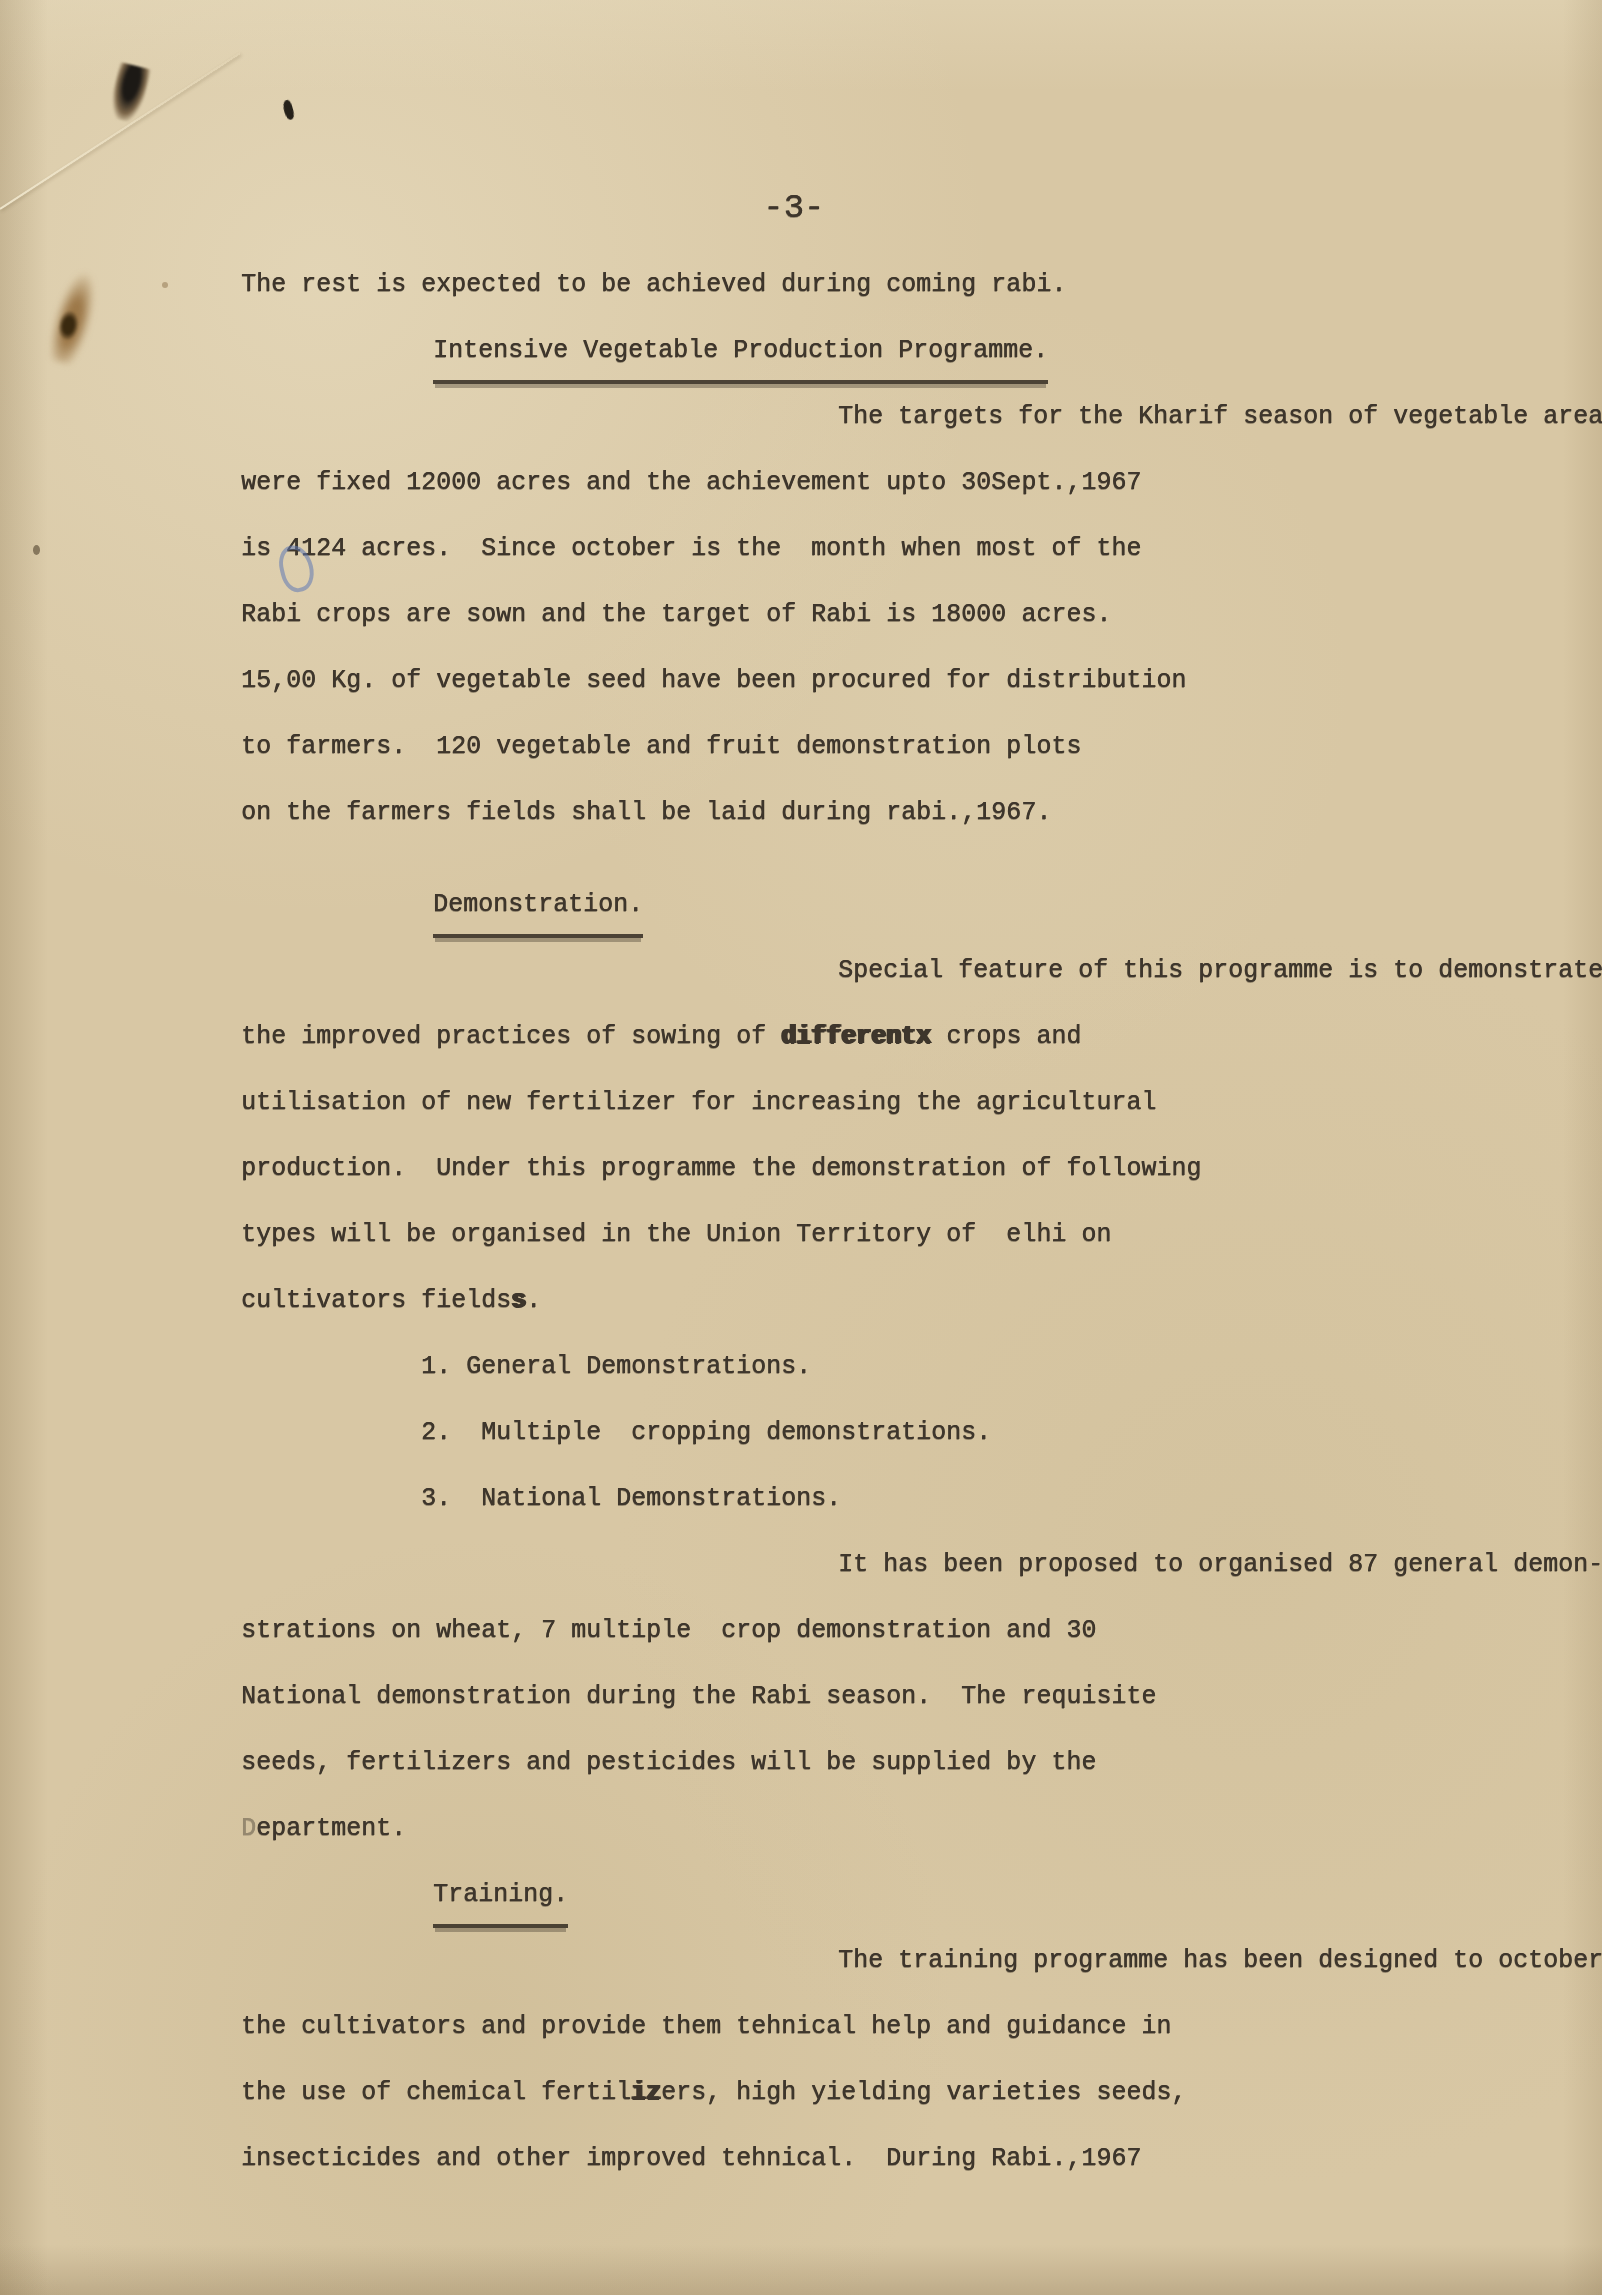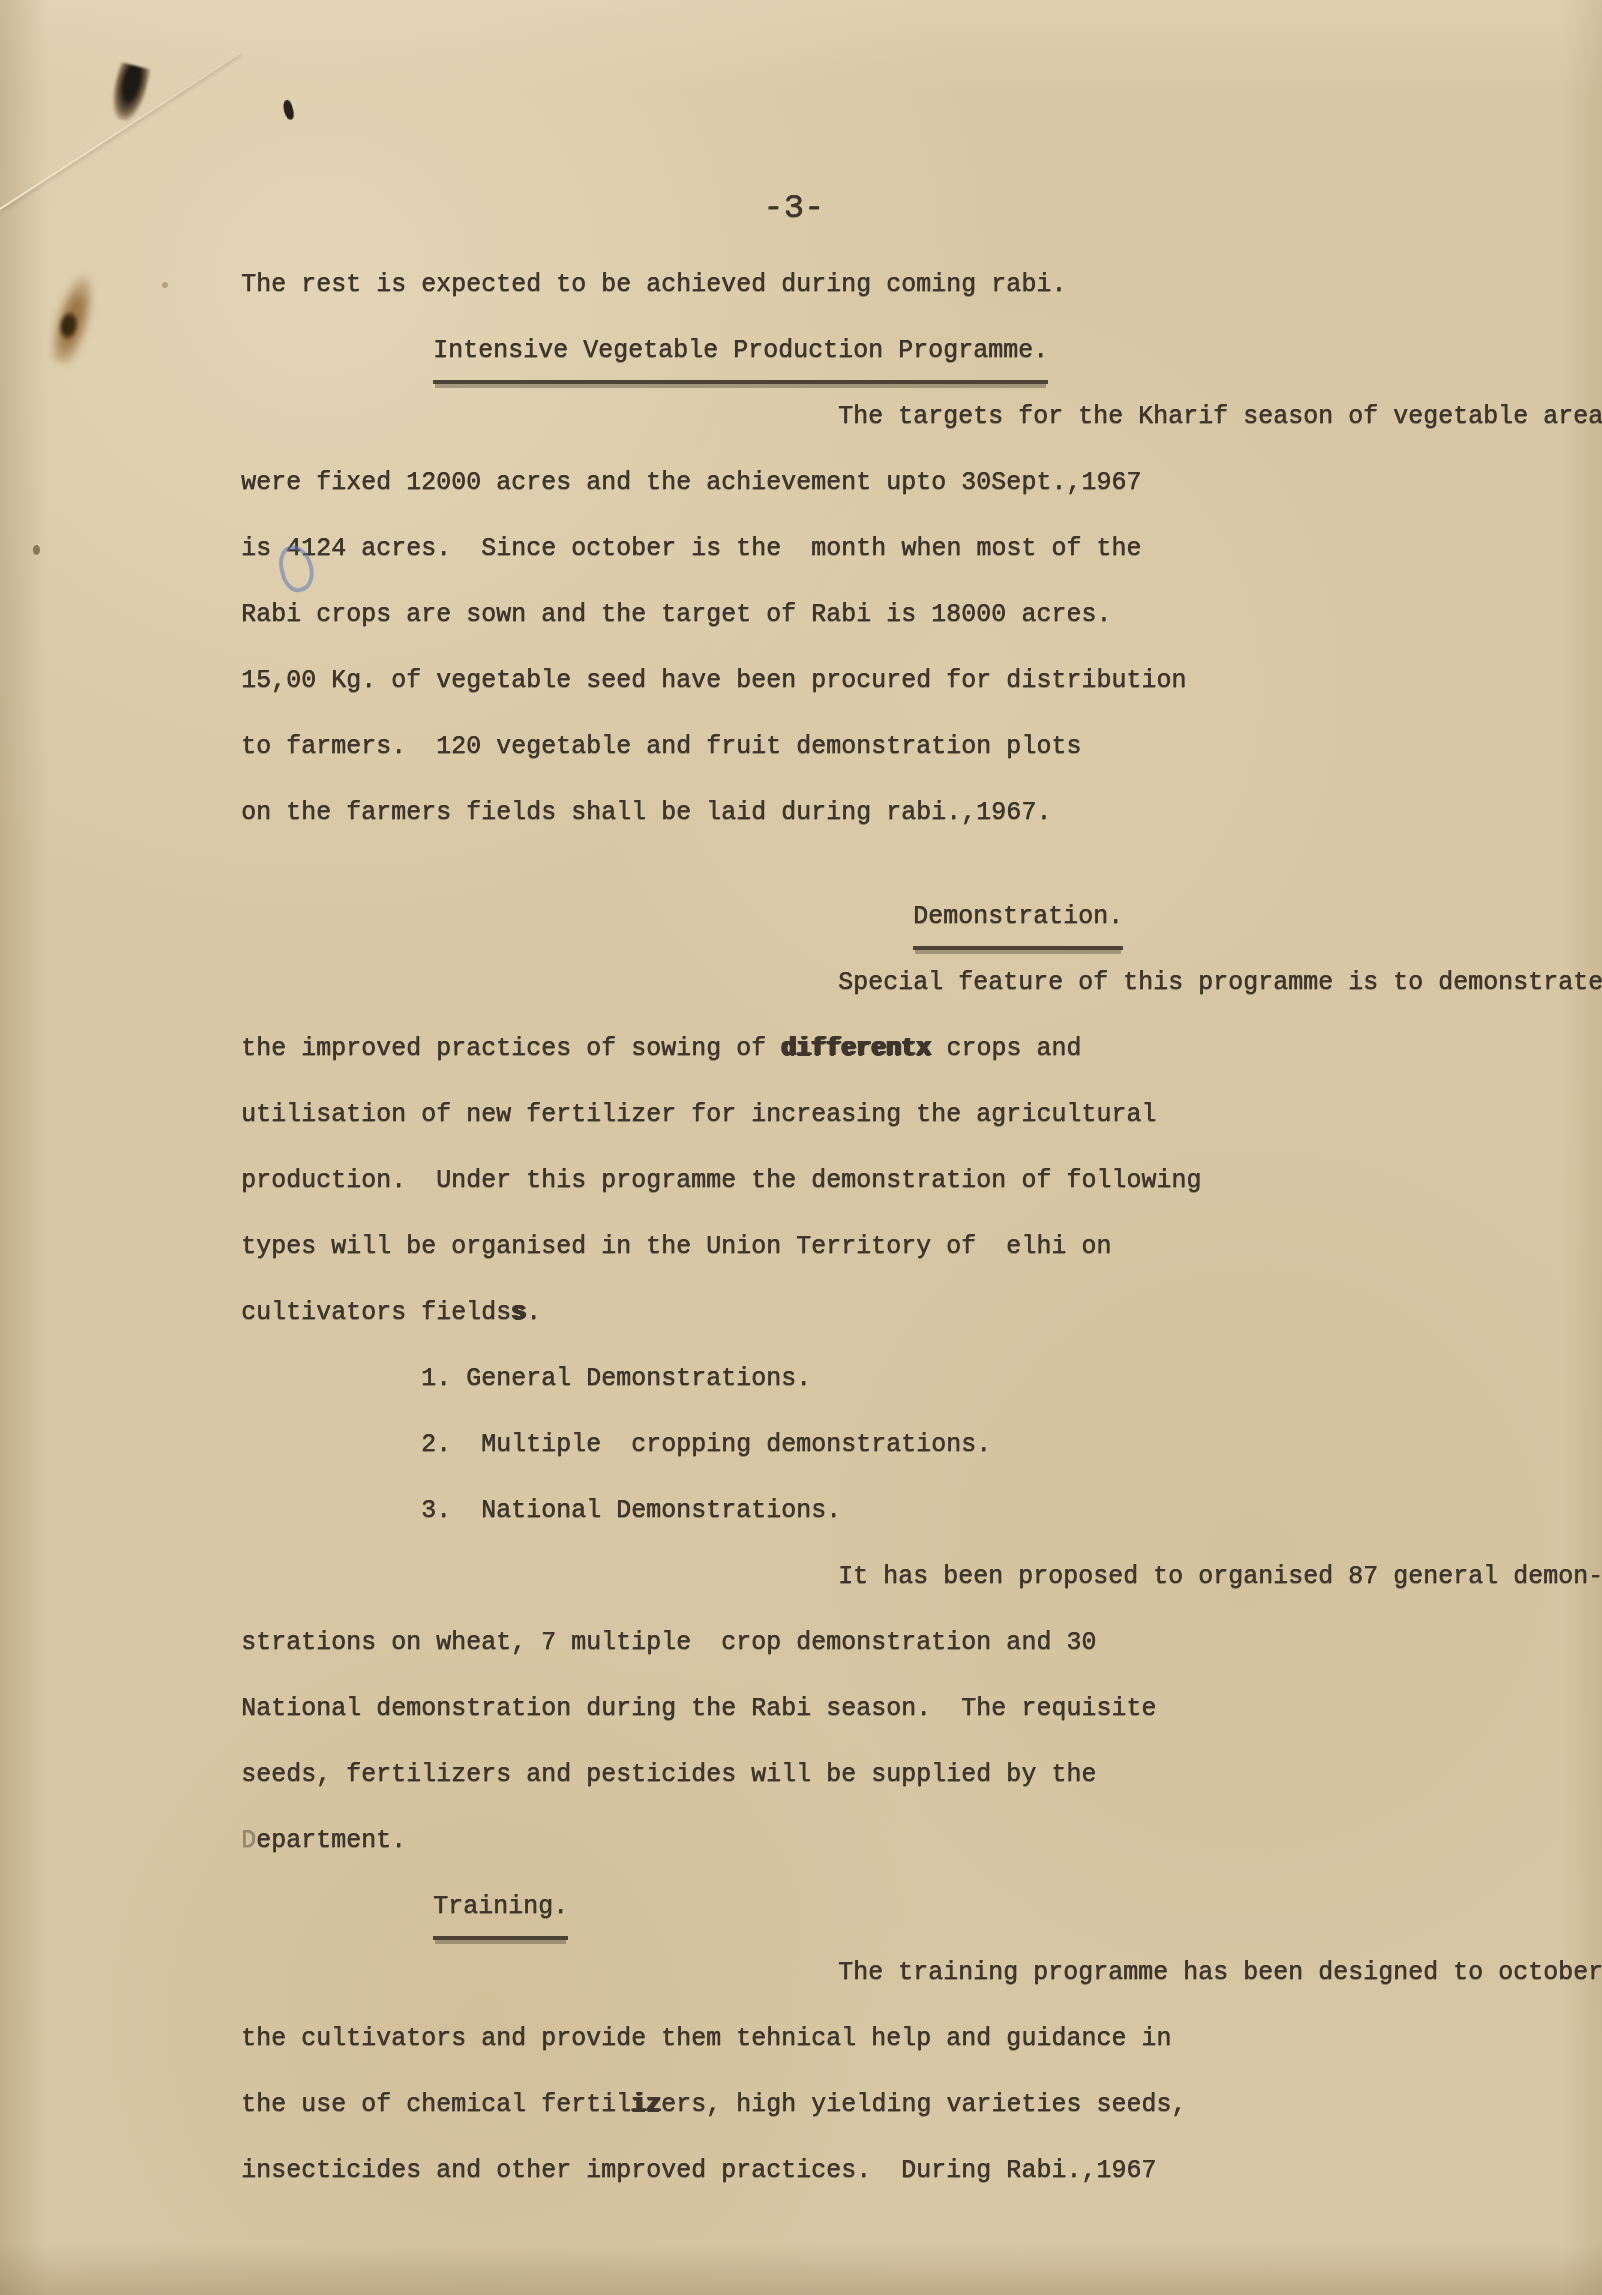--- a/index.html
+++ b/index.html
@@ -39,21 +39,21 @@
   }
   .flush{margin-left:241px;}
   .indent{margin-left:433px;text-align:right;}
   .list{margin-left:421px;}
   .heading{margin-left:433px;}
   .heading > span{
     border-bottom:4px solid rgba(56,48,38,.88);
     padding-bottom:15px;
     box-shadow:0 6px 0 -2px rgba(56,48,38,.35);
   }
-  .gap{margin-top:38px;text-align:center;}
+  .gap{margin-top:26px;}
   .overstrike{
     font-weight:bold;
     text-shadow:1.7px 0 currentColor, -1px 0 currentColor, 0 0.8px currentColor;
   }
   .faint{opacity:.42;}
   .blue-ring{position:relative;}
   .blue-ring::after{
     content:"";position:absolute;
     left:-6px;top:10.6px;width:25px;height:39px;
     border:4px solid var(--annotation-blue,#5f78b5);
@@ -133,16 +133,16 @@
       <div class="line list"><span>3.  National Demonstrations.</span></div>
       <div class="line indent"><span>It has been proposed to organised 87 general demon-</span></div>
       <div class="line flush"><span>strations on wheat, 7 multiple  crop demonstration and 30</span></div>
       <div class="line flush"><span>National demonstration during the Rabi season.  The requisite</span></div>
       <div class="line flush"><span>seeds, fertilizers and pesticides will be supplied by the</span></div>
       <div class="line flush"><span class="faint">D</span><span>epartment.</span></div>
       <div class="line heading"><span>Training.</span></div>
       <div class="line indent"><span>The training programme has been designed to october</span></div>
       <div class="line flush"><span>the cultivators and provide them tehnical help and guidance in</span></div>
       <div class="line flush"><span>the use of chemical fertil</span><span class="overstrike">iz</span><span>ers, high yielding varieties seeds,</span></div>
-      <div class="line flush"><span>insecticides and other improved practices.  During Rabi.,1967</span></div>
+      <div class="line flush"><span>insecticides and other improved tehnical.  During Rabi.,1967</span></div>
     </div>
 </div>
 
 
 </body></html>

